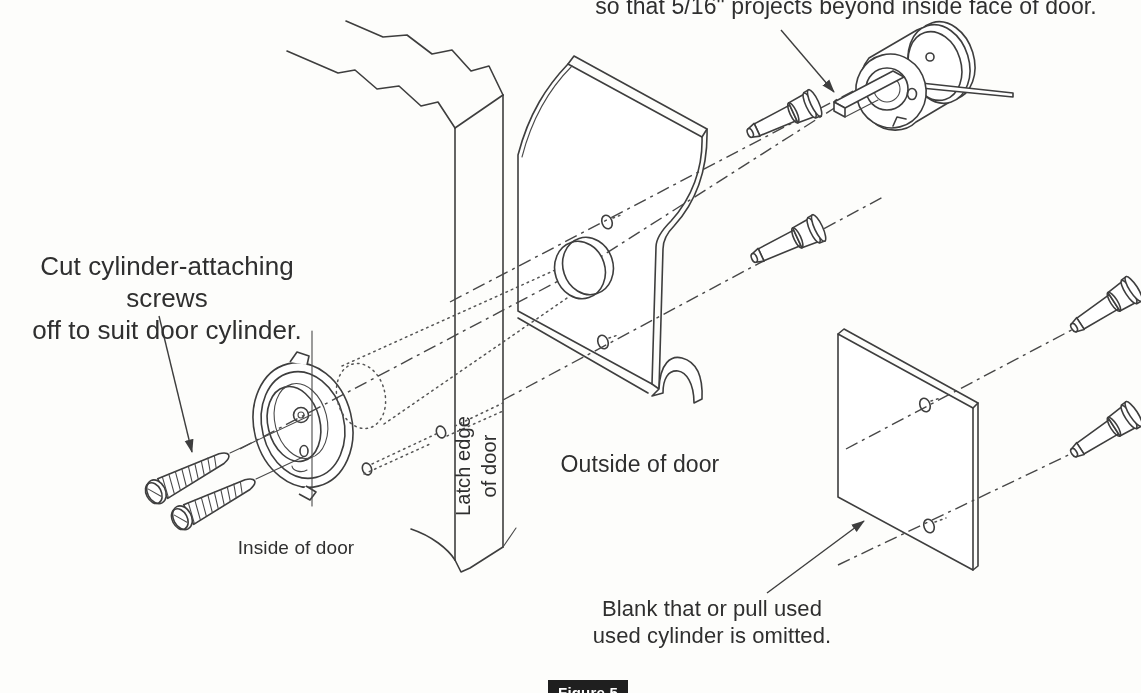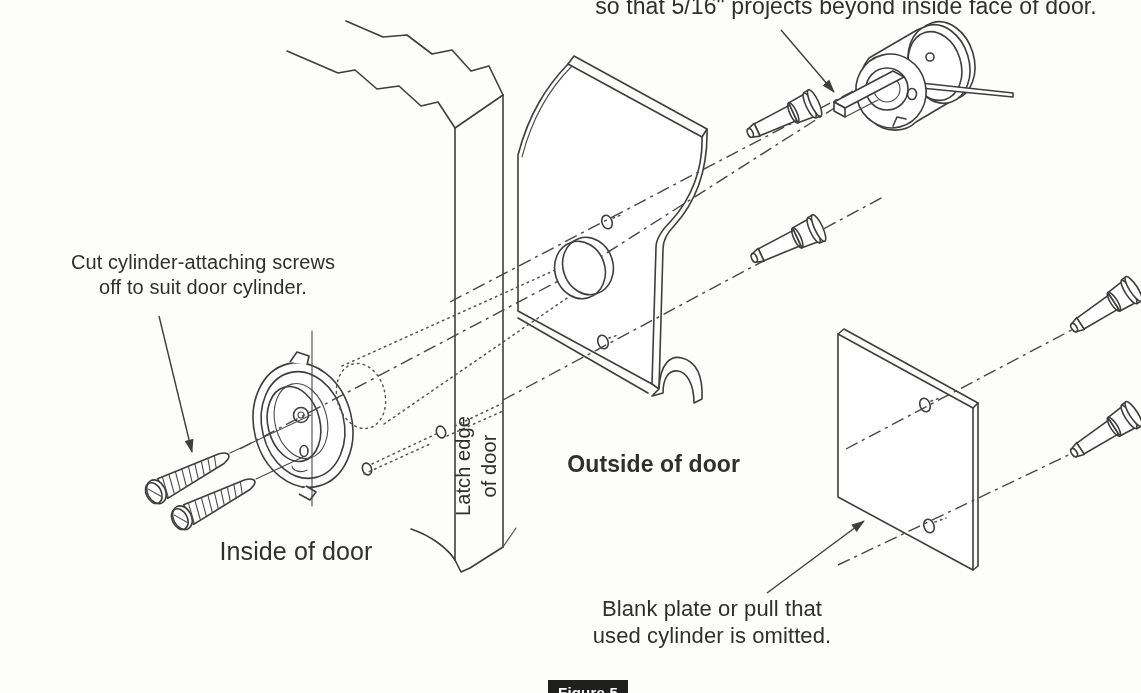--- a/index.html
+++ b/index.html
@@ -4,23 +4,23 @@
 <style>
   html,body{margin:0;padding:0;background:#ffffff;}
   .stage{
     position:relative; width:1141px; height:693px; overflow:hidden;
     background:#fdfdfb; color:#2f2f2f;
     font-family:"Liberation Sans", sans-serif;
   }
   .stage svg{position:absolute;left:0;top:0;}
   .note{position:absolute; text-align:center; line-height:1.24; letter-spacing:0.1px;}
   .top-note{left:556px; top:-8px; width:580px; font-size:23px;}
-  .cut-note{left:0px; top:250px; width:334px; font-size:20px;margin-left:36px;}
-  .outside-label{left:540px; top:450px; width:200px; font-size:23px; text-align:right;font-weight:bold;}
-  .inside-label{left:196px; top:536px; width:200px; font-size:25px;}
+  .cut-note{left:0px; top:250px; width:334px; font-size:26px;}
+  .outside-label{left:540px; top:450px; width:200px; font-size:23px; text-align:center;}
+  .inside-label{left:196px; top:536px; width:200px; font-size:19px;}
   .blank-note{left:562px; top:595px; width:300px; font-size:22px;}
   .latch-label{
     left:410px; top:440px; width:132px; height:52px;
     font-size:20px; line-height:26px; text-align:center;
     transform:rotate(-90deg); transform-origin:50% 50%;
   }
   .figure-badge{
     position:absolute; left:548px; top:656px; width:80px; height:24px;
     background:#1f1f1f; color:#ffffff; font-size:15px; font-weight:bold;
     display:flex; align-items:center; justify-content:center; letter-spacing:0.2px;margin-top:24px;
@@ -183,18 +183,18 @@
   <div class="note latch-label">
     <div>Latch edge</div>
     <div>of door</div>
   </div>
 
   <div class="note outside-label">Outside of door</div>
 
   <div class="note inside-label">Inside of door</div>
 
   <div class="note blank-note">
-    <div>Blank plate or pull that</div>
+    <div>Blank that or pull used</div>
     <div>used cylinder is omitted.</div>
   </div>
 
   <div class="figure-badge">Figure 5</div>
 </div>
 
 </body></html>

